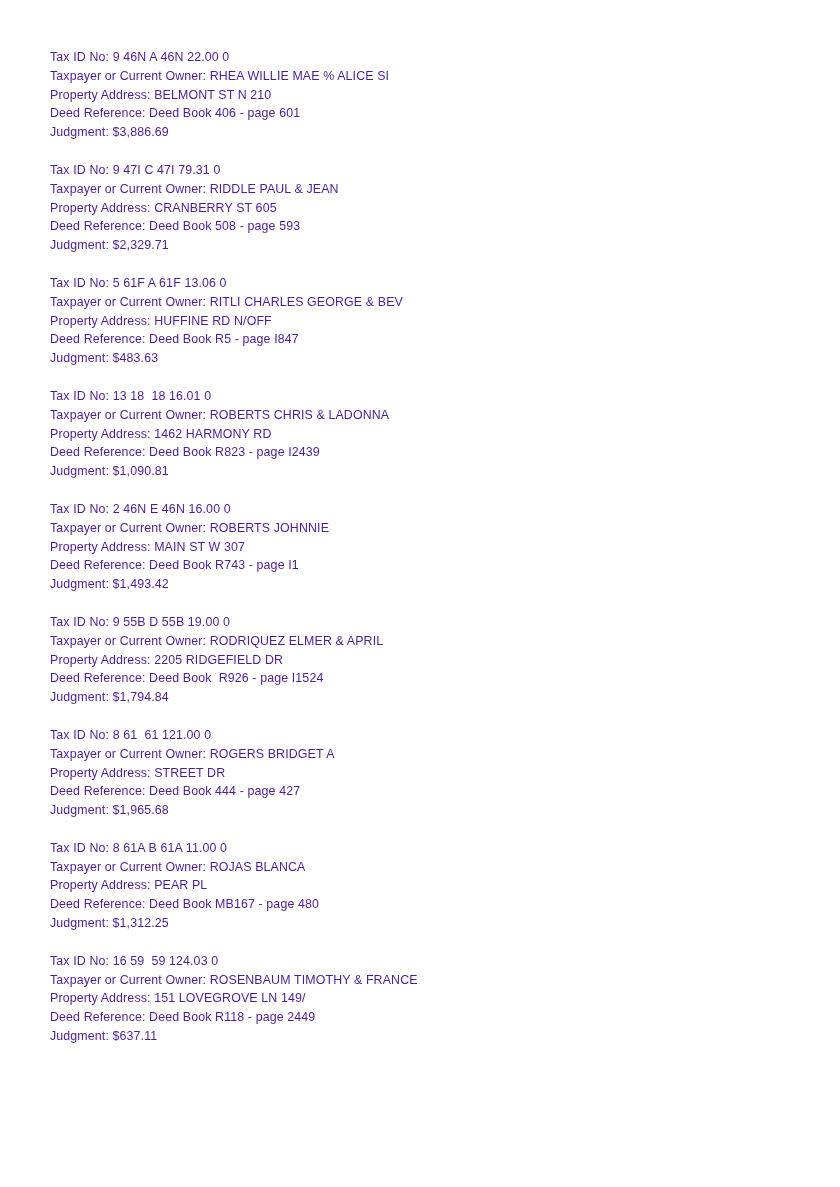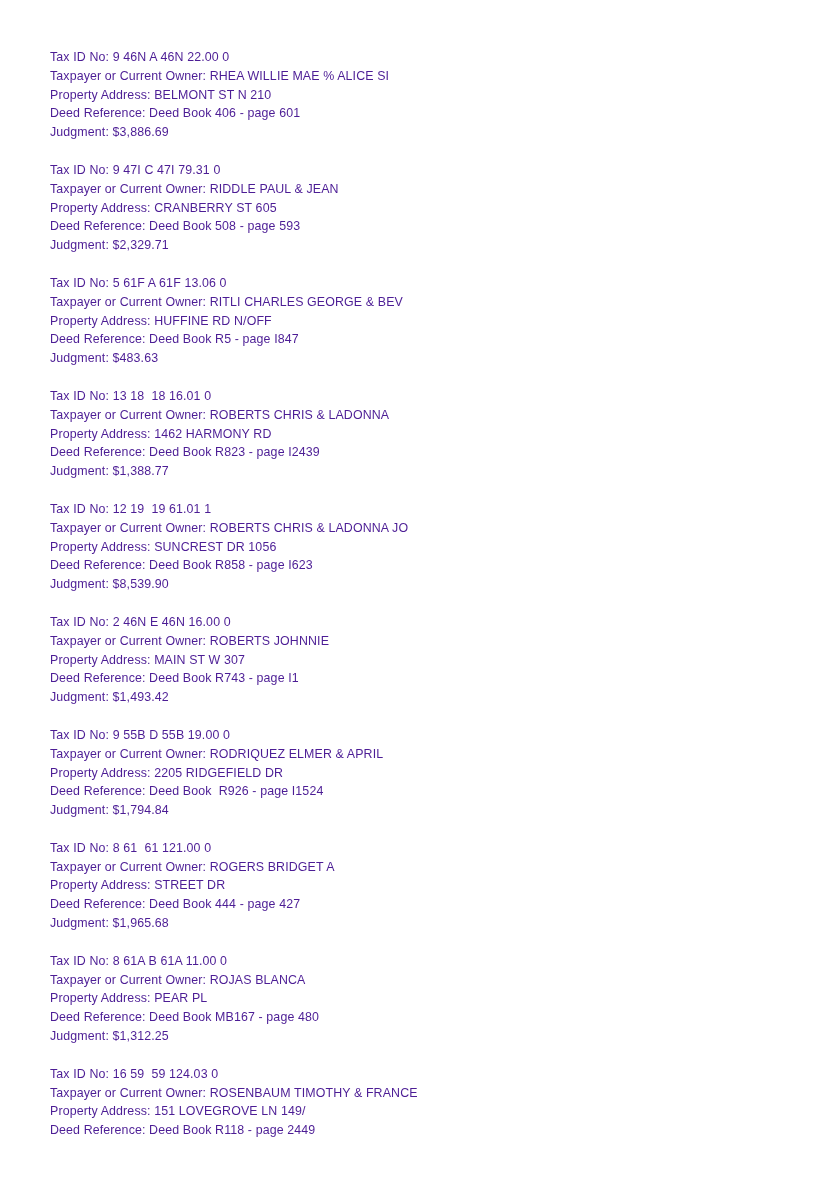--- a/index.html
+++ b/index.html
@@ -60,28 +60,21 @@
         <p class="line">Taxpayer or Current Owner: RITLI CHARLES GEORGE &amp; BEV</p>
         <p class="line">Property Address: HUFFINE RD N/OFF</p>
         <p class="line">Deed Reference: Deed Book R5 - page I847</p>
         <p class="line">Judgment: $483.63</p>
       </div>
       <div class="record">
         <p class="line">Tax ID No: 13 18  18 16.01 0</p>
         <p class="line">Taxpayer or Current Owner: ROBERTS CHRIS &amp; LADONNA</p>
         <p class="line">Property Address: 1462 HARMONY RD</p>
         <p class="line">Deed Reference: Deed Book R823 - page I2439</p>
-        <p class="line">Judgment: $1,388.77</p>
-      </div>
-      <div class="record">
-        <p class="line">Tax ID No: 12 19  19 61.01 1</p>
-        <p class="line">Taxpayer or Current Owner: ROBERTS CHRIS &amp; LADONNA JO</p>
-        <p class="line">Property Address: SUNCREST DR 1056</p>
-        <p class="line">Deed Reference: Deed Book R858 - page I623</p>
-        <p class="line">Judgment: $8,539.90</p>
+        <p class="line">Judgment: $1,090.81</p>
       </div>
       <div class="record">
         <p class="line">Tax ID No: 2 46N E 46N 16.00 0</p>
         <p class="line">Taxpayer or Current Owner: ROBERTS JOHNNIE</p>
         <p class="line">Property Address: MAIN ST W 307</p>
         <p class="line">Deed Reference: Deed Book R743 - page I1</p>
         <p class="line">Judgment: $1,493.42</p>
       </div>
       <div class="record">
         <p class="line">Tax ID No: 9 55B D 55B 19.00 0</p>
@@ -102,15 +95,16 @@
         <p class="line">Taxpayer or Current Owner: ROJAS BLANCA</p>
         <p class="line">Property Address: PEAR PL</p>
         <p class="line">Deed Reference: Deed Book MB167 - page 480</p>
         <p class="line">Judgment: $1,312.25</p>
       </div>
       <div class="record">
         <p class="line">Tax ID No: 16 59  59 124.03 0</p>
         <p class="line">Taxpayer or Current Owner: ROSENBAUM TIMOTHY &amp; FRANCE</p>
         <p class="line">Property Address: 151 LOVEGROVE LN 149/</p>
         <p class="line">Deed Reference: Deed Book R118 - page 2449</p>
+        <p class="line">Judgment: $637.11</p>
       </div>
     </div>
 </div>
 
 </body></html>

